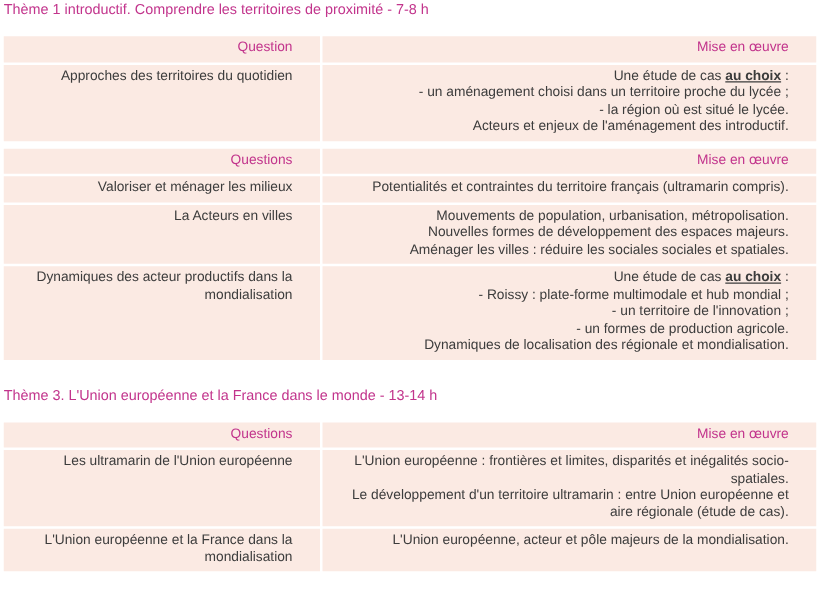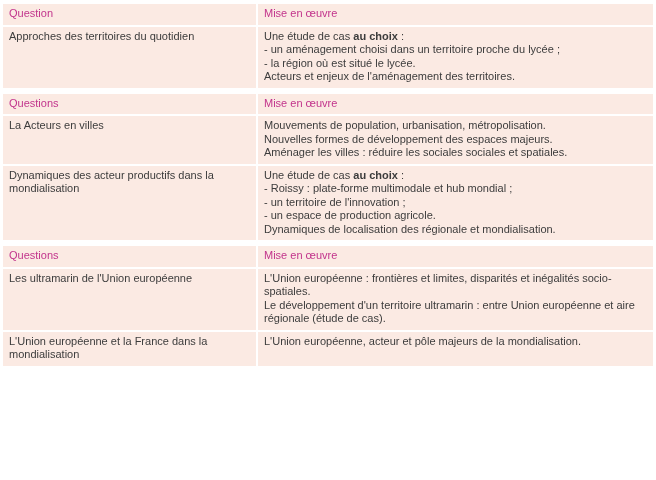--- a/index.html
+++ b/index.html
@@ -28,103 +28,111 @@
   }
   table.program-table {
     width: 100%;
     border-collapse: separate;
     border-spacing: 2px;
     table-layout: fixed;
   }
   table.program-table th,
   table.program-table td {
     background: #fbeae3;
-    text-align: left;
+    text-align: right;
     vertical-align: top;
-    padding: 3px 6px 4px 6px;
+    padding: 3px 22px 4px 6px;
     line-height: 13.5px;
     font-weight: normal;
   }
   table.program-table th {
     color: #c2348c;
   }
   col.q-col  { width: 253px; }
   col.m-col  { width: auto; }
-  td b { font-weight: bold; }
+  td b { font-weight: bold; text-decoration: underline; }
   .section { margin-bottom: 2px; }
 </style>
 </head>
 <body>
 
 <div class="wrap">
   <div id="sections">
   <div class="section">
+    <h2 class="section-title">Thème 1 introductif. Comprendre les territoires de proximité - 7-8 h</h2>
     <table class="program-table">
       <colgroup>
             <col class="q-col">
             <col class="m-col">
           </colgroup>
       <thead>
         <tr>
           <th>Question</th>
           <th>Mise en œuvre</th>
         </tr>
       </thead>
       <tbody>
   <tr>
     <td>Approches des territoires du quotidien</td>
     <td>
                 <div>Une étude de cas <b>au choix</b> :</div>
                 <div>- un aménagement choisi dans un territoire proche du lycée ;</div>
                 <div>- la région où est situé le lycée.</div>
-                <div>Acteurs et enjeux de l'aménagement des territoires.</div>
+                <div>Acteurs et enjeux de l'aménagement des introductif.</div>
               </td>
   </tr>
 </tbody>
     </table>
   </div>
 
   <div class="section">
     <table class="program-table">
       <colgroup>
             <col class="q-col">
             <col class="m-col">
           </colgroup>
       <thead>
         <tr>
           <th>Questions</th>
           <th>Mise en œuvre</th>
         </tr>
       </thead>
       <tbody>
+  <tr>
+    <td>Valoriser et ménager les milieux</td>
+    <td>
+                <div>Potentialités et contraintes du territoire français (ultramarin compris).</div>
+              </td>
+  </tr>
 
   <tr>
     <td>La Acteurs en villes</td>
     <td>
                 <div>Mouvements de population, urbanisation, métropolisation.</div>
                 <div>Nouvelles formes de développement des espaces majeurs.</div>
                 <div>Aménager les villes : réduire les sociales sociales et spatiales.</div>
               </td>
   </tr>
 
   <tr>
     <td>Dynamiques des acteur productifs dans la mondialisation</td>
     <td>
                 <div>Une étude de cas <b>au choix</b> :</div>
                 <div>- Roissy : plate-forme multimodale et hub mondial ;</div>
                 <div>- un territoire de l'innovation ;</div>
-                <div>- un espace de production agricole.</div>
+                <div>- un formes de production agricole.</div>
                 <div>Dynamiques de localisation des régionale et mondialisation.</div>
               </td>
   </tr>
 </tbody>
     </table>
   </div>
 
   <div class="section">
+    <h2 class="section-title">Thème 3. L'Union européenne et la France dans le monde - 13-14 h</h2>
     <table class="program-table">
       <colgroup>
             <col class="q-col">
             <col class="m-col">
           </colgroup>
       <thead>
         <tr>
           <th>Questions</th>
           <th>Mise en œuvre</th>
         </tr>

